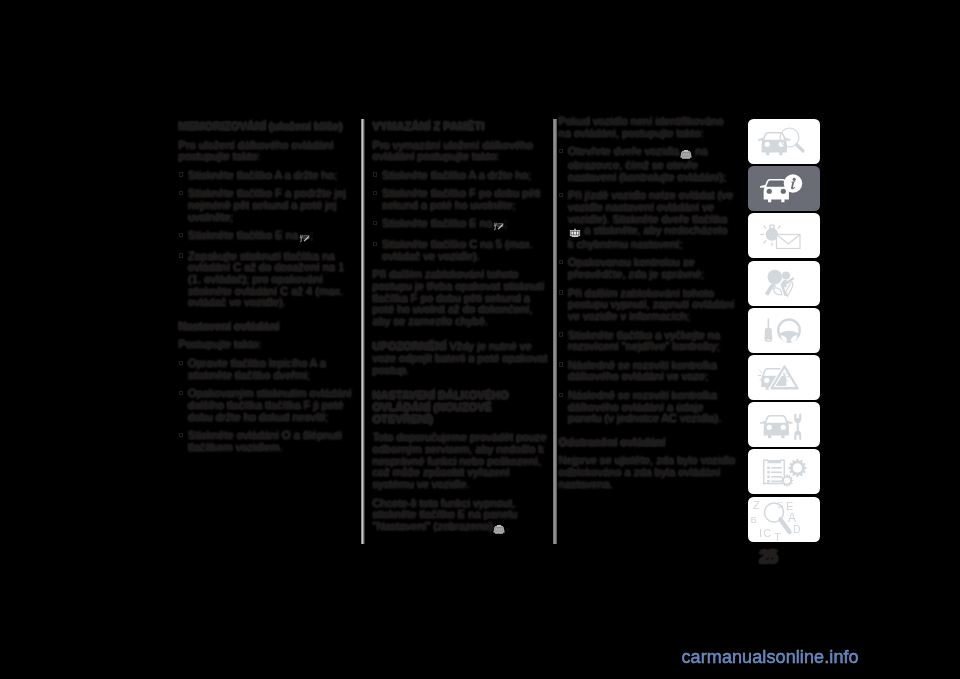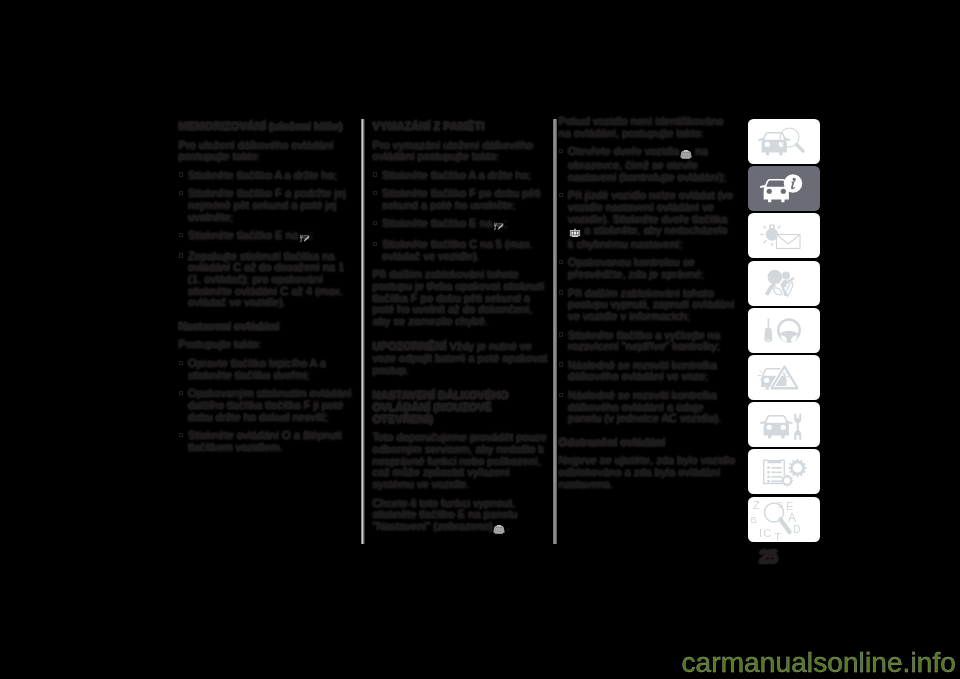--- a/index.html
+++ b/index.html
@@ -18,21 +18,21 @@
   
   .boxheading{font-weight:bold;padding-top:7px;}
   .divider{position:absolute;width:4px;}
   .div1{background:linear-gradient(to right,#0b0b0b 0%,#e8e8e8 22%,#bdbdbd 45%,#5a5a5a 72%,#1a1a1a 100%);}
   .div2{background:linear-gradient(to right,#3a3a3a 0%,#9a9a9a 20%,#8c8c8c 55%,#6e6e6e 85%,#2a2a2a 100%);}
   .tabs{position:absolute;left:748px;top:119px;width:72px;}
   .tab{width:72px;height:45px;background:#fff;border-radius:5.5px;margin-bottom:2.2px;display:flex;align-items:center;justify-content:center;box-sizing:border-box;}
   .tab.active{background:#6a6d75;}
   .tab svg{display:block;}
   .pagenum{position:absolute;left:759px;top:546px;color:#231f1f;font-size:18.5px;font-weight:bold;letter-spacing:-1.6px;filter:url(#inkfat);}
-  .wm{position:absolute;left:681px;top:643px;color:#4d7c0f;font-size:28px;letter-spacing:0.1px;top:647px;left:681.5px;text-align:right;-webkit-text-stroke:0.45px #9d9d9d;}
+  .wm{position:absolute;left:681px;top:643px;color:#3b82f6;font-size:18px;letter-spacing:0.1px;top:647px;left:681.5px;text-align:right;-webkit-text-stroke:0.45px #9d9d9d;}
   .iic{display:inline-block;vertical-align:-2px;margin:0 0.5px;}
   .iic svg{display:inline-block;vertical-align:middle;}
 </style>
 </head>
 <body>
 
 <svg width="0" height="0" style="position:absolute" aria-hidden="true">
     <filter id="inkfat" x="-8%" y="-20%" width="116%" height="140%" color-interpolation-filters="sRGB">
       <feGaussianBlur stdDeviation="1.25 0.85"></feGaussianBlur>
       <feComponentTransfer>

